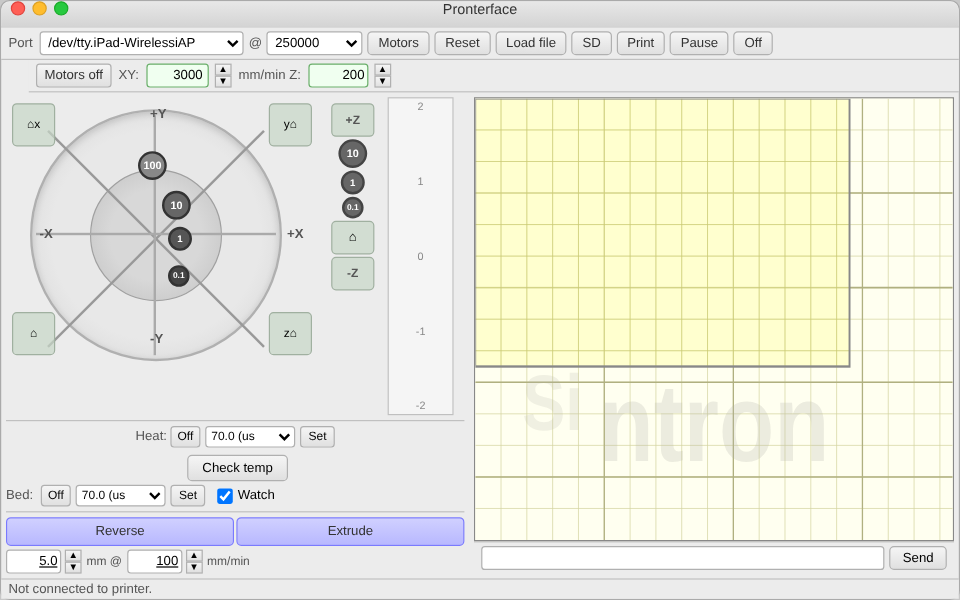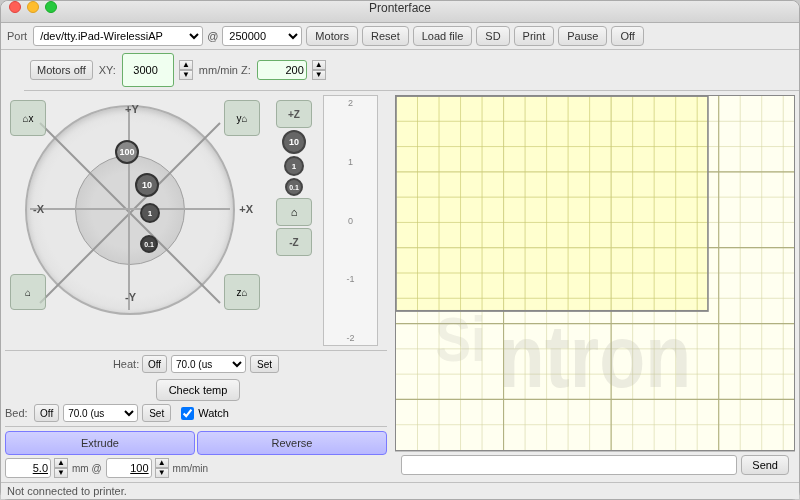--- a/index.html
+++ b/index.html
@@ -98,26 +98,26 @@
       border-radius: 3px;
       border: 1px solid #b0b0b0;
       background: linear-gradient(to bottom, #f5f5f5, #e0e0e0);
       cursor: pointer;
       height: 20px;
       color: #333;
     }
     .xy-label { color: #555; }
     input.num-input {
       width: 52px;
-      height: 34px;
+      height: 20px;
       font-size: 11px;
       border: 1px solid #6aaf6a;
       border-radius: 3px;
       text-align: right;
-      padding-right: 15px;
+      padding-right: 4px;
       background: #f0fff0;
     }
     input.num-input-z {
       width: 50px;
       height: 20px;
       font-size: 11px;
       border: 1px solid #6aaf6a;
       border-radius: 3px;
       text-align: right;
       padding-right: 2px;
@@ -605,22 +605,22 @@
           </div>
           <div class="watch-row">
             <input type="checkbox" checked="" style="">
             <span>Watch</span>
           </div>
         </div>
       </div>
 
       <div class="extrude-section">
         <div class="extrude-btns">
+          <button class="extrude-btn">Reverse</button>
           <button class="extrude-btn">Extrude</button>
-          <button class="extrude-btn">Reverse</button>
         </div>
         <div class="extrude-row">
           <input class="extrude-num" type="text" value="5.0" style="">
           <div class="spin-btns">
             <button class="spin-btn">▲</button>
             <button class="spin-btn">▼</button>
           </div>
           <span class="mm-label">mm @</span>
           <input class="extrude-num" type="text" value="100" style="">
           <div class="spin-btns">

